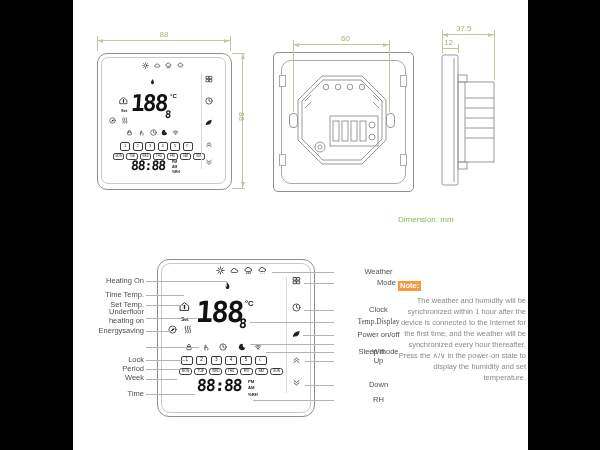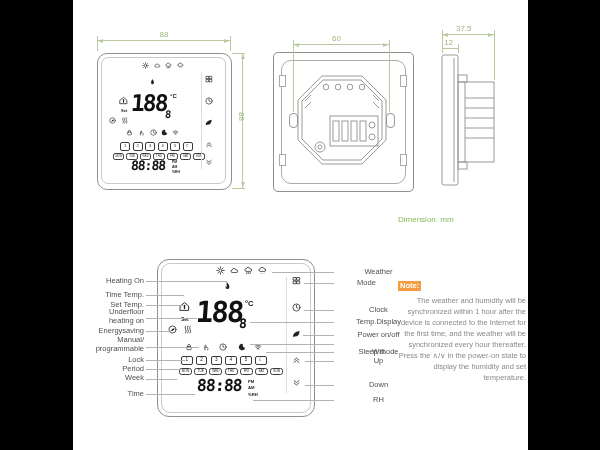--- a/index.html
+++ b/index.html
@@ -240,21 +240,21 @@
       <circle class="tl" cx="24" cy="73" r="2"></circle>
   </svg>
   <div class="abs" style="left:289px;top:113px;width:7px;height:13px;border:1px solid #999;border-radius:4px;background:#fff;"></div>
   <div class="abs" style="left:386px;top:113px;width:7px;height:13px;border:1px solid #999;border-radius:4px;background:#fff;"></div>
 
   <div class="dl" style="left:293px;top:40px;width:1px;height:72px;"></div>
   <div class="dl" style="left:389px;top:40px;width:1px;height:72px;"></div>
   <div class="dl" style="left:293px;top:44px;width:96px;height:1px;"></div>
   <div class="arrL" style="left:294px;top:42.5px;"></div>
   <div class="arrR" style="left:383px;top:42.5px;"></div>
-  <div class="dimtxt" style="left:332px;top:34px;width:18px;text-align:left;">60</div>
+  <div class="dimtxt" style="left:332px;top:34px;width:18px;text-align:right;">60</div>
 
   <svg class="abs" style="left:438px;top:48px;" width="64" height="148" viewBox="0 0 64 148">
     <rect class="tl" x="4" y="7" width="16" height="130" rx="2"></rect>
     <line class="tl" x1="16" y1="10" x2="16" y2="134"></line>
     <rect class="tl" x="20" y="34" width="36" height="80"></rect>
     <rect class="tl" x="20" y="27" width="9" height="7"></rect>
     <rect class="tl" x="20" y="114" width="9" height="7"></rect>
     <line class="tl" x1="27" y1="34" x2="27" y2="114"></line>
     <path class="tl" d="M27 50h29M27 60h29M27 70h29M27 80h29M27 90h29" stroke-width="2"></path>
   </svg>
@@ -357,41 +357,40 @@
     </svg>
   <svg class="ic" style="left:292px;top:379px;" width="9" height="9">
       <use href="#i-chev-down"></use>
     </svg>
 
   <div class="lblL" style="left:74px;top:277px;width:70px;">Heating On</div>
   <div class="lblL" style="left:74px;top:291px;width:70px;">Time Temp.</div>
   <div class="lblL" style="left:74px;top:301px;width:70px;">Set Temp.</div>
   <div class="lblL" style="left:96px;top:308px;width:48px;">Underfloor heating on</div>
   <div class="lblL" style="left:74px;top:327px;width:70px;">Energysaving</div>
-  <div class="lblL" style="left:80px;top:336px;width:64px;">Manual/ programmable</div>
   <div class="lblL" style="left:74px;top:356px;width:70px;">Lock</div>
   <div class="lblL" style="left:74px;top:365px;width:70px;">Period</div>
   <div class="lblL" style="left:74px;top:374px;width:70px;">Week</div>
   <div class="lblL" style="left:74px;top:390px;width:70px;">Time</div>
   <div class="hl" style="left:146px;top:281px;width:80px;"></div>
   <div class="vl" style="left:226px;top:281px;height:6px;"></div>
   <div class="hl" style="left:146px;top:295px;width:38px;"></div>
   <div class="hl" style="left:146px;top:305px;width:38px;"></div>
   <div class="hl" style="left:146px;top:318px;width:51px;"></div>
   <div class="hl" style="left:146px;top:331px;width:25px;"></div>
   <div class="hl" style="left:146px;top:347px;width:53px;"></div>
   <div class="hl" style="left:146px;top:360px;width:39px;"></div>
   <div class="hl" style="left:146px;top:369px;width:34px;"></div>
   <div class="hl" style="left:146px;top:379px;width:31px;"></div>
   <div class="hl" style="left:146px;top:394px;width:49px;"></div>
 
   <div class="lblR" style="left:336px;top:268px;">Weather</div>
-  <div class="lblR" style="left:324px;top:279px;">Mode</div>
+  <div class="lblR" style="left:344px;top:279px;">Mode</div>
   <div class="lblR" style="left:336px;top:306px;">Clock</div>
-  <div class="lblR" style="left:336px;top:318px;">Temp.Display</div>
+  <div class="lblR" style="left:336px;top:318px;font-family:Liberation Serif, serif;">Temp.Display</div>
   <div class="lblR" style="left:336px;top:331px;">Power on/off</div>
   <div class="lblR" style="left:336px;top:340px;margin-top:8px;">Sleep mode</div>
   <div class="lblR" style="left:336px;top:348px;">Wifi</div>
   <div class="lblR" style="left:336px;top:357px;">Up</div>
   <div class="lblR" style="left:336px;top:381px;">Down</div>
   <div class="lblR" style="left:336px;top:396px;">RH</div>
   <div class="hl" style="left:272px;top:272px;width:62px;"></div>
   <div class="hl" style="left:304px;top:283px;width:30px;"></div>
   <div class="hl" style="left:304px;top:310px;width:30px;"></div>
   <div class="hl" style="left:250px;top:322px;width:84px;"></div>

